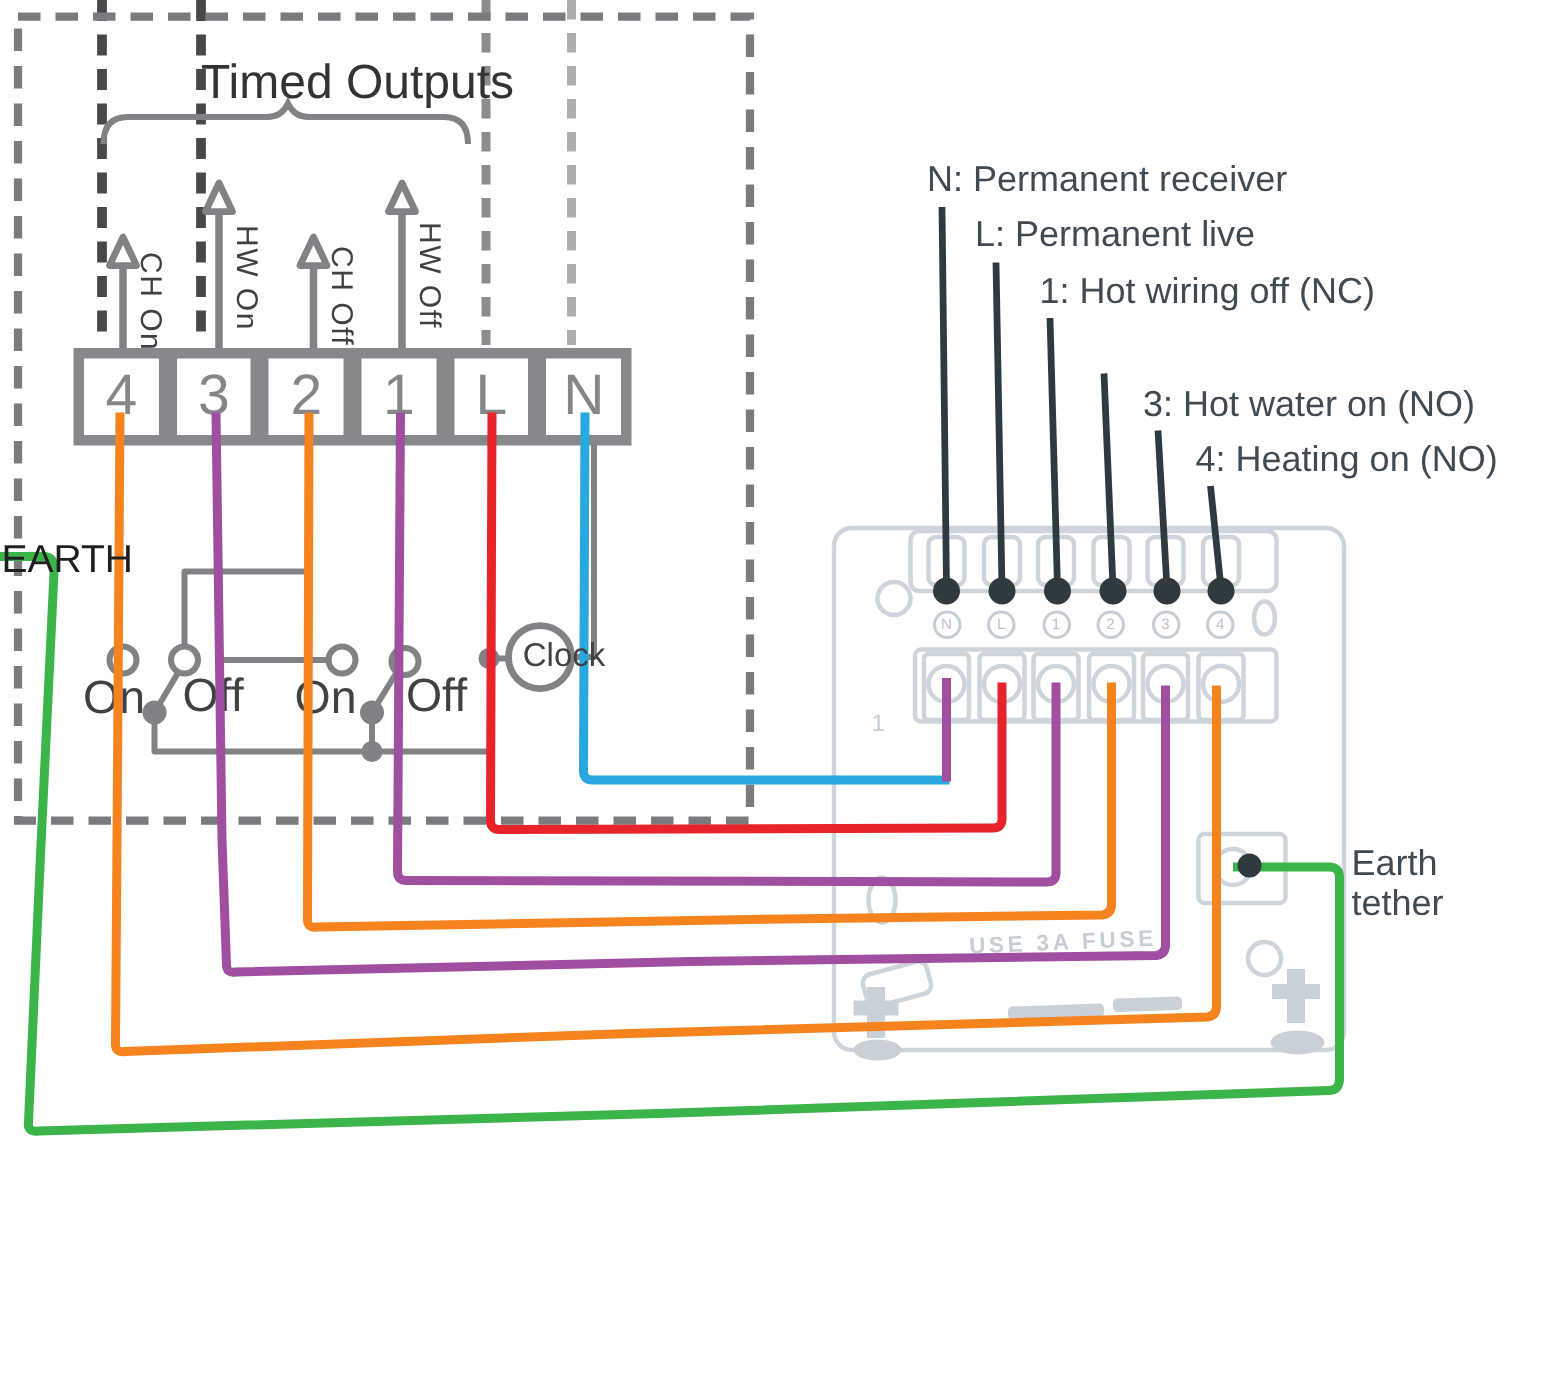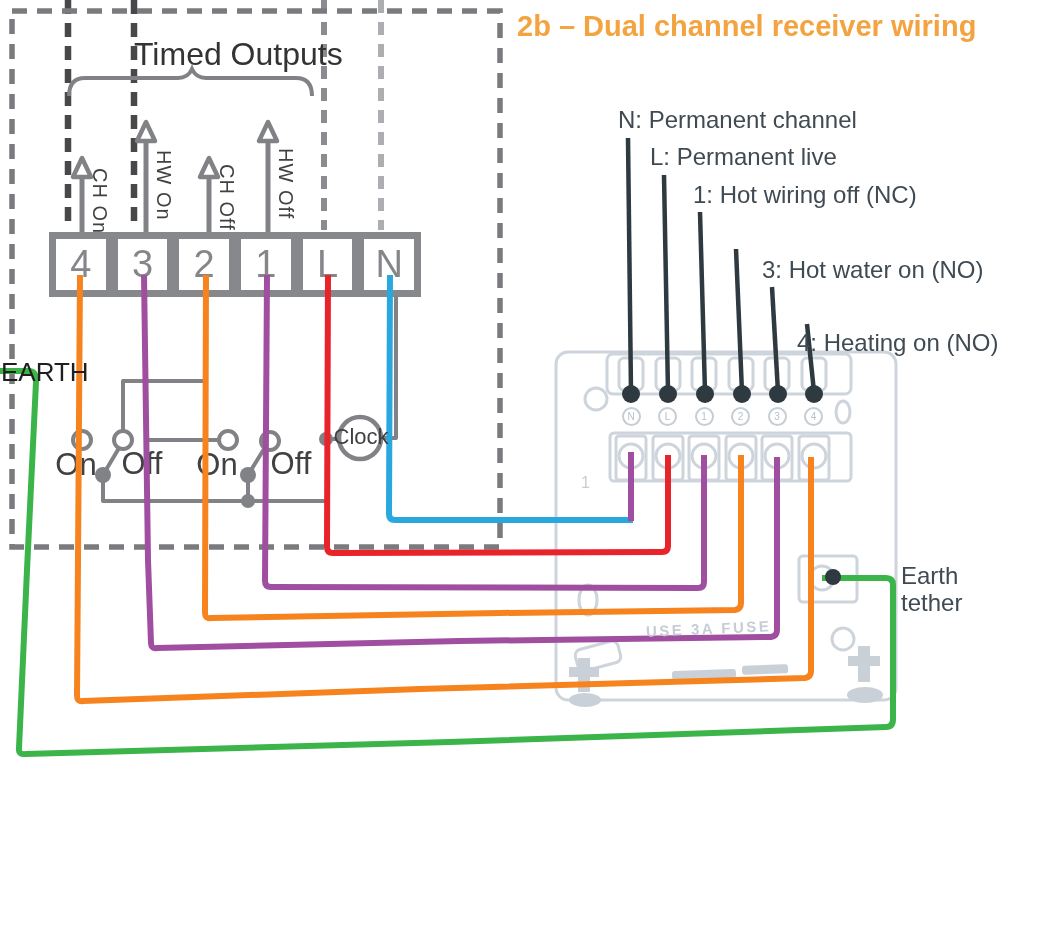--- a/index.html
+++ b/index.html
@@ -10,21 +10,21 @@
   .over-text{position:absolute;z-index:3;}
   .title{font-size:29px;font-weight:bold;color:#F3A440;letter-spacing:0px;white-space:nowrap;}
   .desc{font-size:24px;color:#3F4A52;white-space:nowrap;}
   .timed{font-size:32px;color:#333333;white-space:nowrap;}
   .vlabel{writing-mode:vertical-rl;font-size:20px;color:#414042;white-space:nowrap;letter-spacing:1px;}
   .term-block{position:absolute;left:49px;top:232px;width:372px;height:65px;background:#87888B;
               display:flex;gap:12px;padding:7px;box-sizing:border-box;}
   .term-cell{flex:1;background:#ffffff;display:flex;align-items:center;justify-content:center;
              font-size:38px;color:#85868A;}
   .onoff{font-size:31px;color:#414042;transform:translateX(-50%);white-space:nowrap;}
-  .clock-label{font-size:22px;color:#414042;transform:translateX(-50%);white-space:nowrap;}
+  .clock-label{font-size:22px;color:#414042;transform:translateX(-50%);white-space:nowrap;margin-left:15px;}
   .earth-label{font-size:26px;color:#1F1F1F;white-space:nowrap;}
   .tether{font-size:24px;color:#3F4A52;white-space:nowrap;}
   .rx-letter{position:absolute;width:19px;height:19px;border:2px solid #C6CDD4;border-radius:50%;
              box-sizing:border-box;font-size:10px;color:#B9C1C9;text-align:center;line-height:15px;}
   .fuse{font-size:15px;font-weight:bold;letter-spacing:2.5px;color:#C6CDD4;transform:rotate(-2.5deg);white-space:nowrap;}
   .marking{font-size:16px;color:#C6CDD4;}
 </style>
 </head>
 <body>
 
@@ -161,27 +161,26 @@
       <circle cx="631" cy="394" r="9"></circle>
       <circle cx="668" cy="394" r="9"></circle>
       <circle cx="705" cy="394" r="9"></circle>
       <circle cx="742" cy="394" r="9"></circle>
       <circle cx="778" cy="394" r="9"></circle>
       <circle cx="814" cy="394" r="9"></circle>
       <circle cx="833" cy="577" r="8"></circle>
     </g>
   </svg>
 
-  <div class="over-text title" style="left:517px;top:10px;">2b – Dual channel receiver wiring</div>
-
-  <div class="over-text desc" style="left:618px;top:106px;">N: Permanent channel</div>
+
+  <div class="over-text desc" style="left:618px;top:106px;">N: Permanent receiver</div>
   <div class="over-text desc" style="left:650px;top:143px;">L: Permanent live</div>
   <div class="over-text desc" style="left:693px;top:181px;">1: Hot wiring off (NC)</div>
   <div class="over-text desc" style="left:762px;top:256px;">3: Hot water on (NO)</div>
-  <div class="over-text desc" style="left:797px;top:293px;margin-top:36px;">4: Heating on (NO)</div>
+  <div class="over-text desc" style="left:797px;top:293px;">4: Heating on (NO)</div>
 
   <div class="over-text timed" style="left:134px;top:36px;">Timed Outputs</div>
 
   <div class="over-text vlabel" style="left:88px;top:168px;">CH On</div>
   <div class="over-text vlabel" style="left:152px;top:150px;">HW On</div>
   <div class="over-text vlabel" style="left:215px;top:164px;">CH Off</div>
   <div class="over-text vlabel" style="left:274px;top:148px;">HW Off</div>
 
   <div class="over-text earth-label" style="left:1px;top:357px;">EARTH</div>
   <div class="over-text clock-label" style="left:361px;top:424px;">Clock</div>

